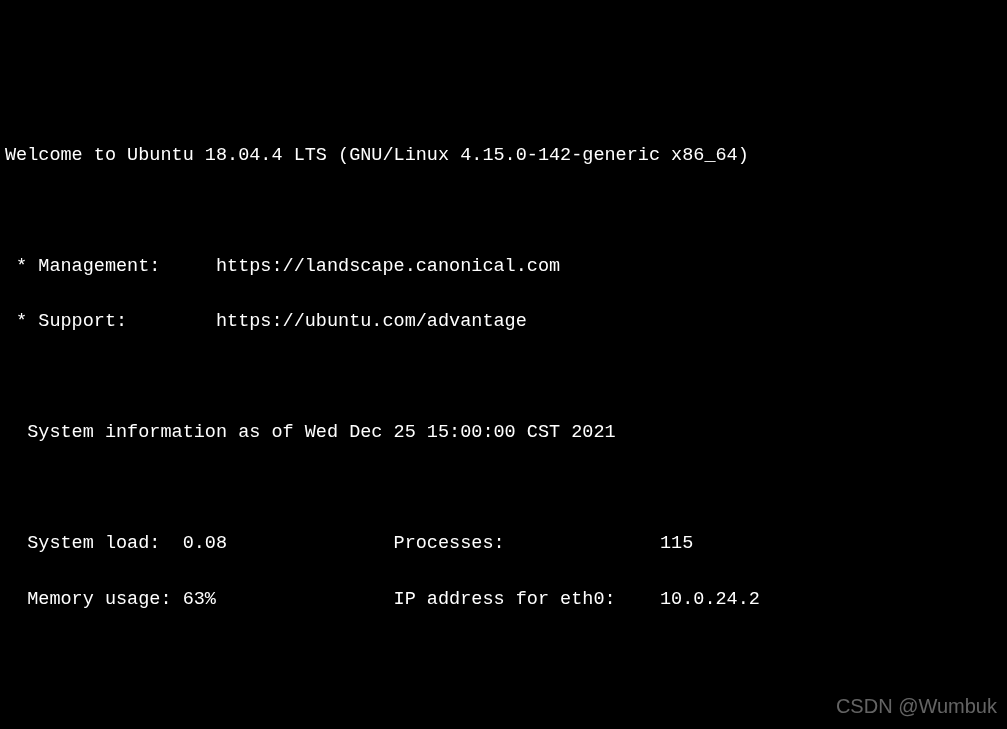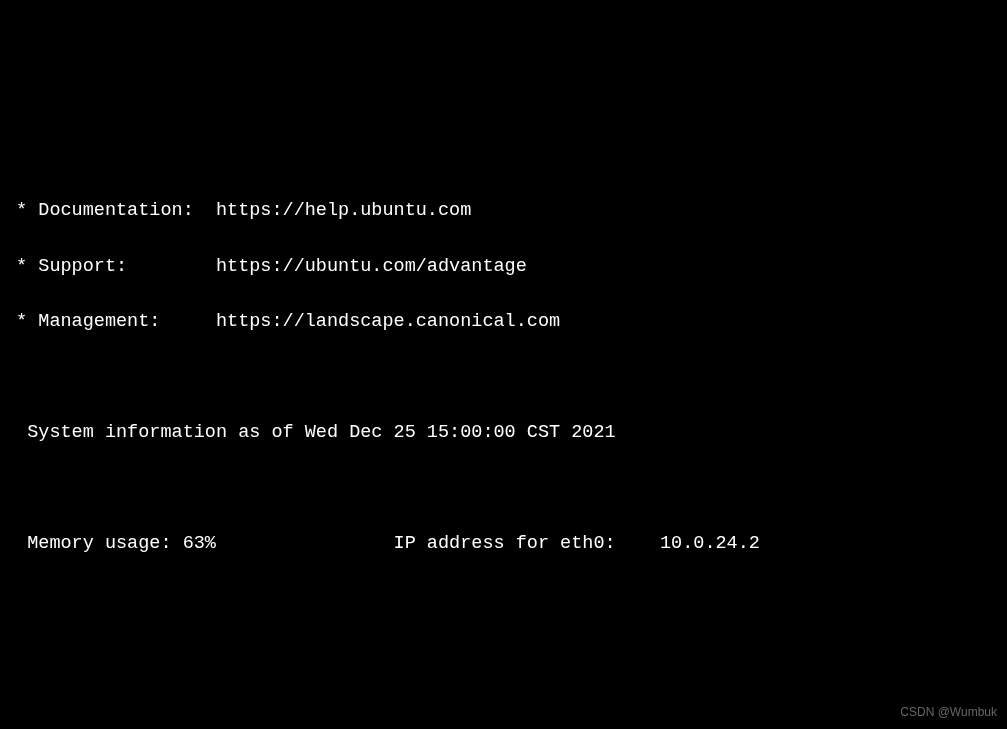--- a/index.html
+++ b/index.html
@@ -23,38 +23,39 @@
       padding: 3px 5px;
     }
     .line {
       display: block;
     }
     .watermark {
       position: absolute;
       bottom: 8px;
       right: 10px;
       color: rgba(200, 200, 200, 0.5);
-      font-size: 12px;
+      font-size: 20px;
       font-family: Arial, sans-serif;
       white-space: nowrap;
     }
   </style>
 </head>
 <body>
 
 
 
 <div class="terminal">
+<span class="line">Welcome to Ubuntu 18.04.4 LTS (GNU/Linux 4.15.0-142-generic x86_64)</span>
 <span class="line"> </span>
-<span class="line"> * Documentation:  https://help.ubuntu.com</span>
+<span class="line"> * Management:     https://landscape.canonical.com</span>
 <span class="line"> * Support:        https://ubuntu.com/advantage</span>
-<span class="line"> * Management:     https://landscape.canonical.com</span>
 <span class="line"> </span>
 <span class="line">  System information as of Wed Dec 25 15:00:00 CST 2021</span>
 <span class="line"> </span>
+<span class="line">  System load:  0.08               Processes:              115</span>
 <span class="line">  Memory usage: 63%                IP address for eth0:    10.0.24.2</span>
 
 
 
 
 <span class="line"></span>
 
 
 
 

